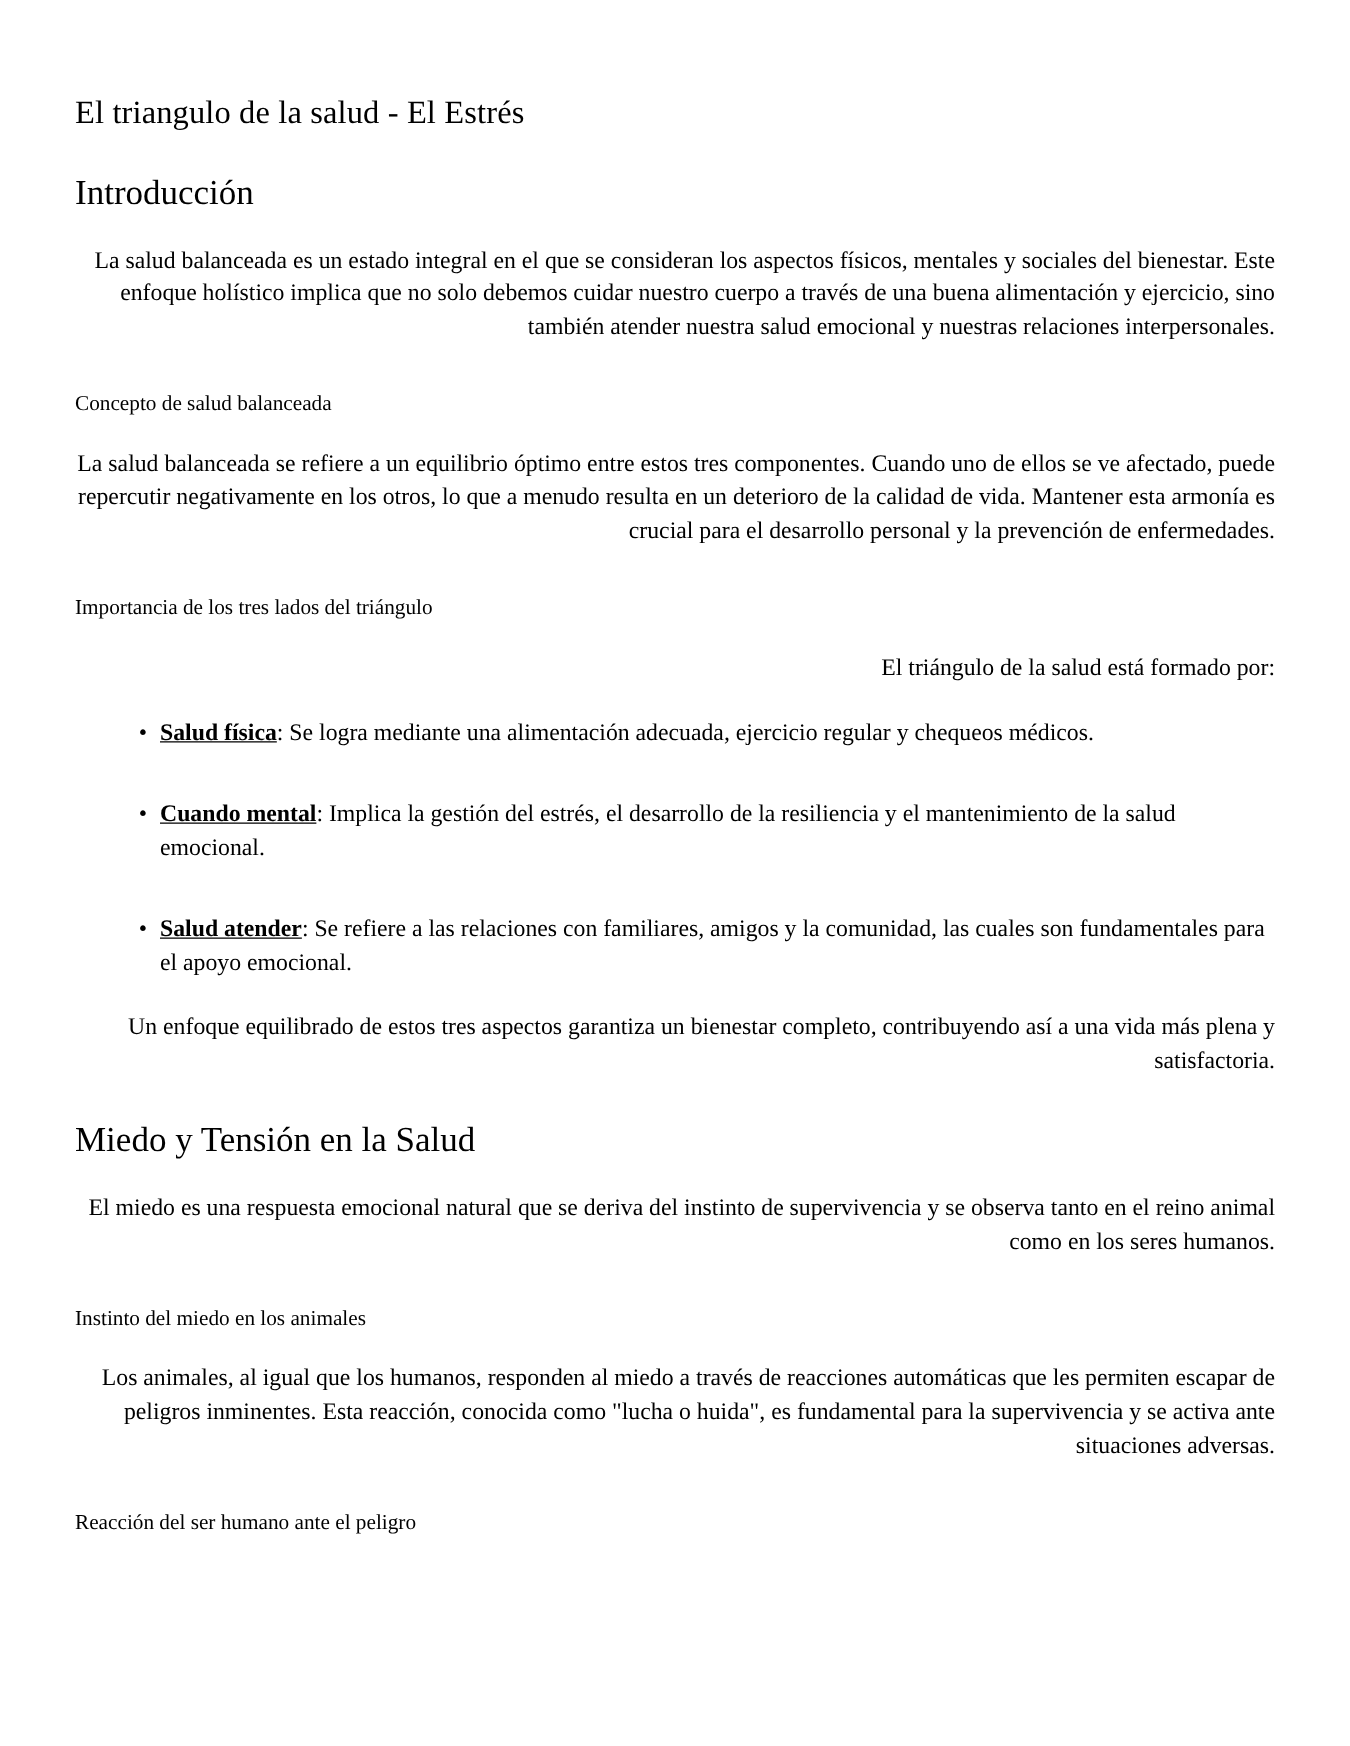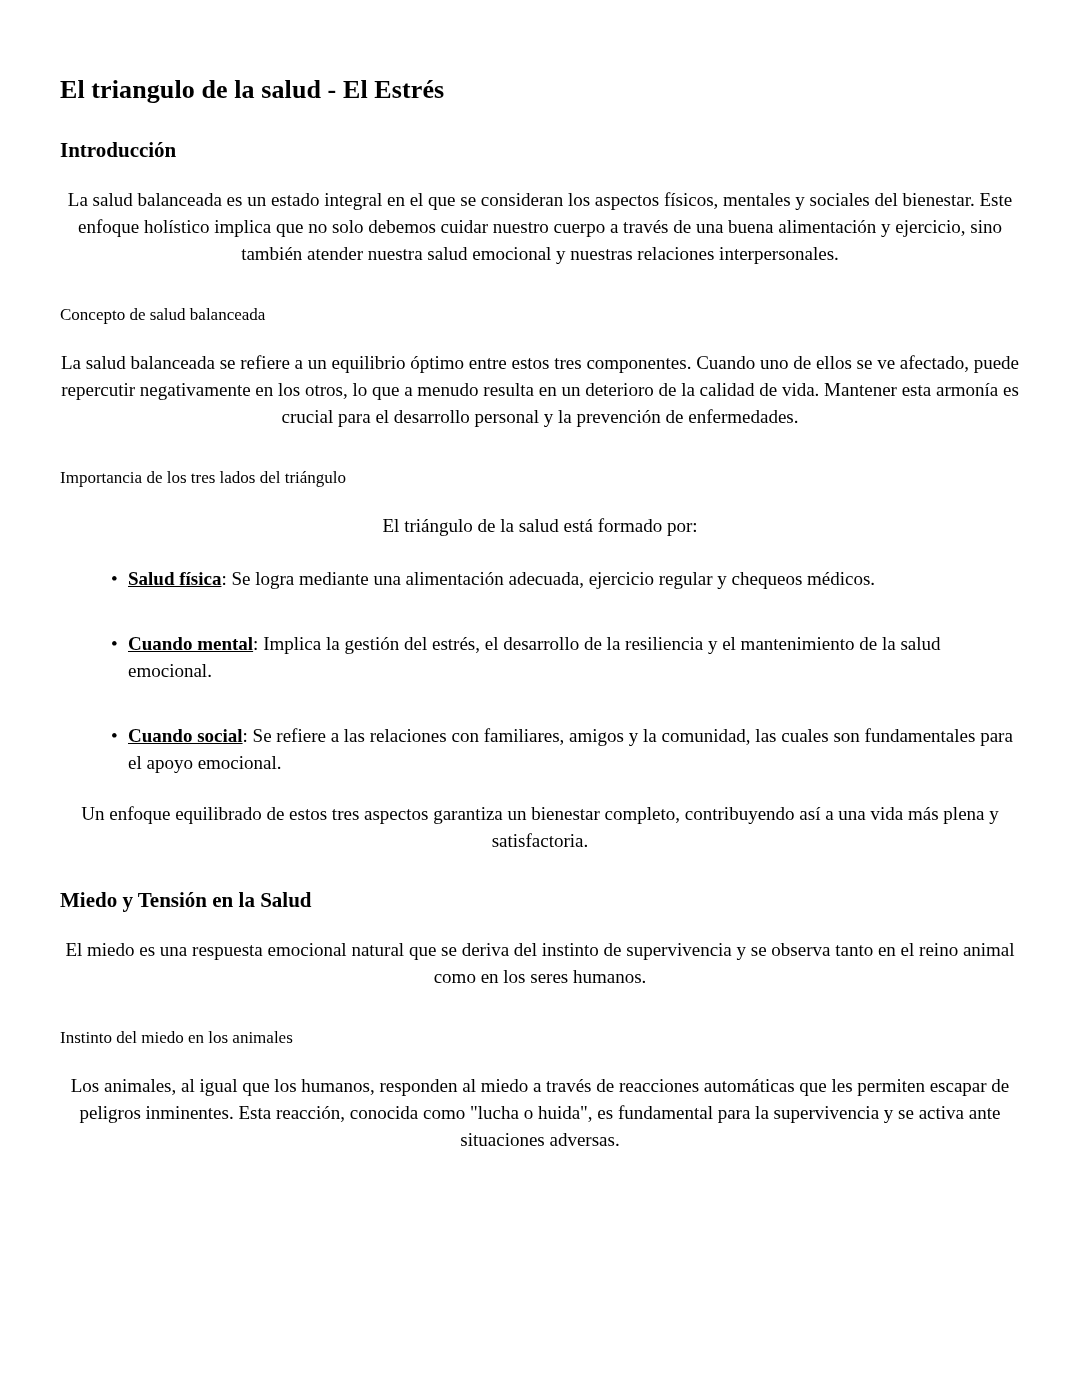--- a/index.html
+++ b/index.html
@@ -16,45 +16,45 @@
     -webkit-font-smoothing: antialiased;
   }
   .page {
     box-sizing: border-box;
     width: 1080px;
     min-height: 1397px;
     padding: 74px 60px 40px 60px;
   }
   .doc-title {
     font-size: 26px;
-    font-weight: bold;
+    font-weight: normal;
     line-height: 1.25;
     margin: 0 0 0 0;
     letter-spacing: 0.1px;
   }
   .h2 {
-    font-size: 21px;
-    font-weight: bold;
+    font-size: 28px;
+    font-weight: normal;
     line-height: 1.25;
     margin: 30px 0 0 0;
   }
   .h2.section-gap {
     margin-top: 32px;
   }
   .h3 {
     font-size: 17px;
     font-weight: normal;
     line-height: 1.3;
     margin: 36px 0 0 0;
   }
   p.para {
     font-size: 19px;
     line-height: 1.42;
     margin: 24px 0 0 0;
-    text-align: center;
+    text-align: right;
   }
   ul.bullets {
     margin: 26px 0 0 0;
     padding: 0 0 0 51px;
     list-style: none;
   }
   ul.bullets li {
     position: relative;
     font-size: 19px;
     line-height: 1.42;
@@ -102,28 +102,29 @@
     <li>
       <span class="dot">•</span>
       <span class="lead">Salud física</span><span>: Se logra mediante una alimentación adecuada, ejercicio regular y chequeos médicos.</span>
     </li>
     <li>
       <span class="dot">•</span>
       <span class="lead">Cuando mental</span><span>: Implica la gestión del estrés, el desarrollo de la resiliencia y el mantenimiento de la salud emocional.</span>
     </li>
     <li>
       <span class="dot">•</span>
-      <span class="lead">Cuando social</span><span>: Se refiere a las relaciones con familiares, amigos y la comunidad, las cuales son fundamentales para el apoyo emocional.</span>
+      <span class="lead">Salud atender</span><span>: Se refiere a las relaciones con familiares, amigos y la comunidad, las cuales son fundamentales para el apoyo emocional.</span>
     </li>
   </ul>
 
   <p class="para after-list">Un enfoque equilibrado de estos tres aspectos garantiza un bienestar completo, contribuyendo así a una vida más plena y satisfactoria.</p>
 
   <h2 class="h2 section-gap">Miedo y Tensión en la Salud</h2>
 
   <p class="para">El miedo es una respuesta emocional natural que se deriva del instinto de supervivencia y se observa tanto en el reino animal como en los seres humanos.</p>
 
   <h3 class="h3">Instinto del miedo en los animales</h3>
 
   <p class="para">Los animales, al igual que los humanos, responden al miedo a través de reacciones automáticas que les permiten escapar de peligros inminentes. Esta reacción, conocida como "lucha o huida", es fundamental para la supervivencia y se activa ante situaciones adversas.</p>
 
+  <h3 class="h3">Reacción del ser humano ante el peligro</h3>
 
 </div>
 
 </body></html>

